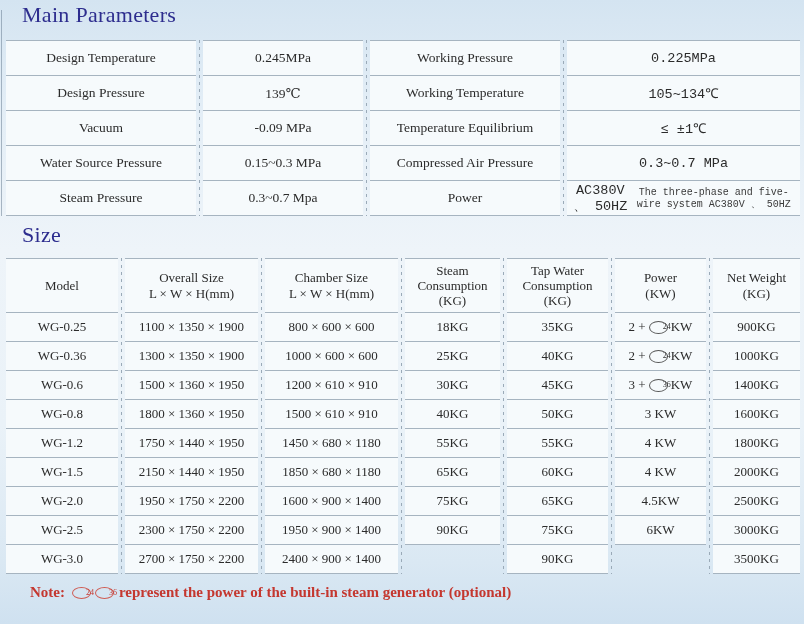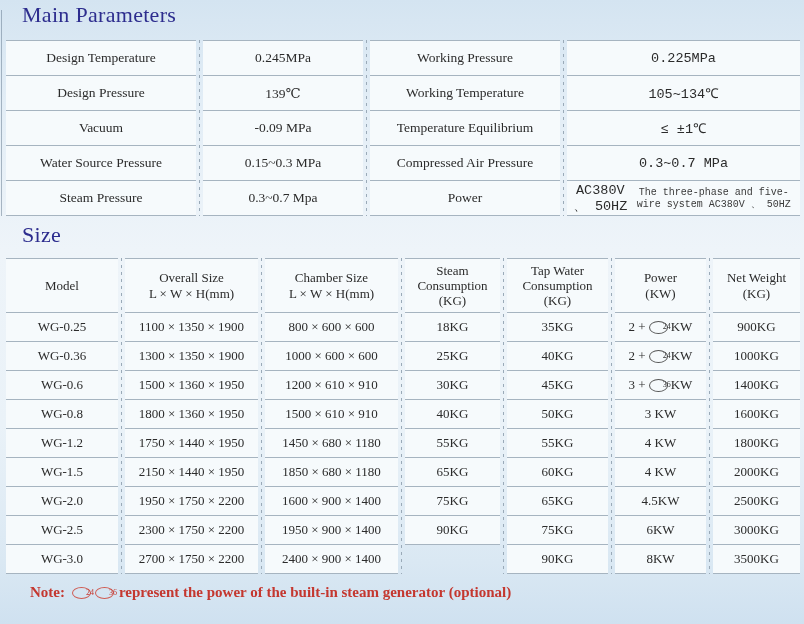--- a/index.html
+++ b/index.html
@@ -215,23 +215,20 @@
       </div>
       <div class="cell data-cell">
         <span>4 KW</span>
       </div>
       <div class="cell data-cell">
         <span>4.5KW</span>
       </div>
       <div class="cell data-cell">
         <span>6KW</span>
       </div>
-      <div class="cell data-cell">
-        <span>8KW</span>
-      </div>
     </div>
     <div class="vsep"></div>
     <div class="col" style="width: 87px; flex: 1 1 0%;">
       <div class="cell header-cell">Net Weight
 (KG)</div>
       <div class="cell data-cell">900KG</div>
       <div class="cell data-cell">1000KG</div>
       <div class="cell data-cell">1400KG</div>
       <div class="cell data-cell">1600KG</div>
       <div class="cell data-cell">1800KG</div>

